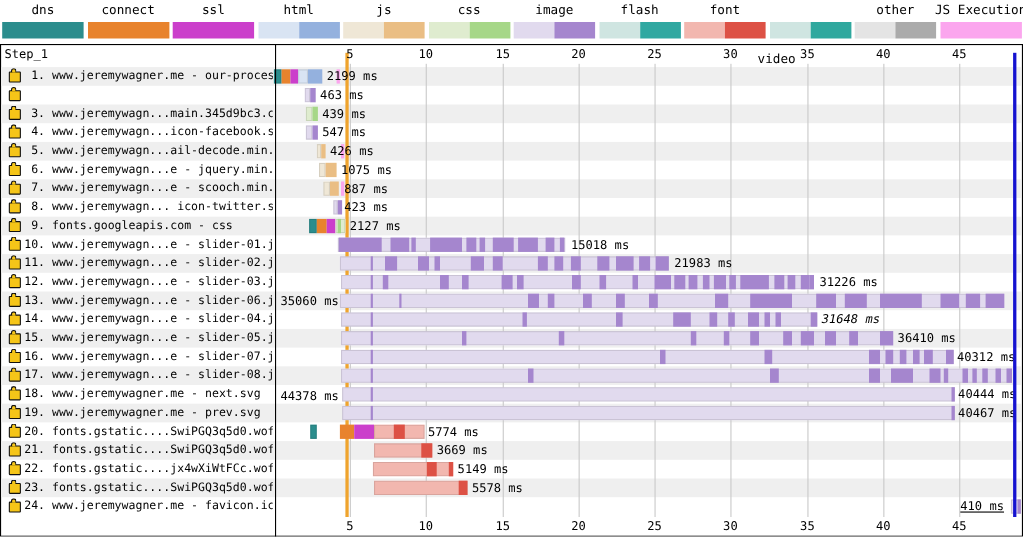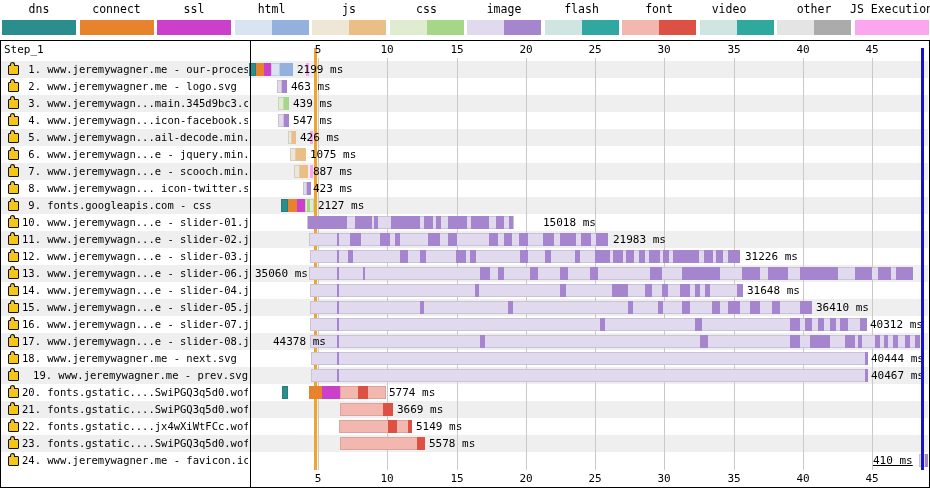--- a/index.html
+++ b/index.html
@@ -71,21 +71,21 @@
       <div class="legend-label" style="left: 581.5px;">flash</div>
       <div class="legend-swatch" style="left: 544.5px; width: 74px;">
         <div class="half" style="background: rgb(207, 229, 225);"></div>
         <div class="half" style="background: rgb(48, 168, 161);"></div>
       </div>
       <div class="legend-label" style="left: 659px;">font</div>
       <div class="legend-swatch" style="left: 622px; width: 74px;">
         <div class="half" style="background: rgb(242, 183, 175);"></div>
         <div class="half" style="background: rgb(221, 81, 69);"></div>
       </div>
-      <div class="legend-label" style="left: 729px;">video</div>
+      <div class="legend-label" style="left: 706px; margin-top: 44px;">video</div>
       <div class="legend-swatch" style="left: 699.5px; width: 74px;">
         <div class="half" style="background: rgb(207, 229, 225);"></div>
         <div class="half" style="background: rgb(47, 168, 158);"></div>
       </div>
       <div class="legend-label" style="left: 814px;">other</div>
       <div class="legend-swatch" style="left: 777px; width: 74px;">
         <div class="half" style="background: rgb(228, 228, 228);"></div>
         <div class="half" style="background: rgb(171, 171, 171);"></div>
       </div>
       <div class="legend-label" style="left: 891.5px;">JS Execution</div>
@@ -129,21 +129,20 @@
         <div class="seg base" style="left: 249px; width: 7px; background: rgb(43, 141, 141);"></div>
         <div class="seg" style="left: 256px; width: 8px; background: rgb(232, 131, 45);"></div>
         <div class="seg" style="left: 264px; width: 7px; background: rgb(203, 63, 203);"></div>
         <div class="seg base" style="left: 271px; width: 9px; background: rgb(217, 228, 243);"></div>
         <div class="seg" style="left: 280px; width: 13px; background: rgb(148, 177, 222);"></div>
         <div class="tickmark" style="left: 306px; background: rgb(251, 166, 238);"></div>
         <div class="time-label" style="left: 297px;">2199 ms</div>
       </div>
       <div class="row" style="top: 78px;">
         <div class="lock"></div>
-        <div class="row-label"> 2. www.jeremywagner.me - logo.svg</div>
         <div class="seg base" style="left: 277px; width: 5px; background: rgb(225, 218, 238);"></div>
         <div class="seg" style="left: 282px; width: 5px; background: rgb(165, 134, 206);"></div>
         <div class="time-label" style="left: 291px;">463 ms</div>
       </div>
       <div class="row" style="top: 95px;">
         <div class="lock"></div>
         <div class="row-label"> 3. www.jeremywagn...main.345d9bc3.css</div>
         <div class="seg base" style="left: 278px; width: 6px; background: rgb(223, 236, 207);"></div>
         <div class="seg" style="left: 284px; width: 5px; background: rgb(166, 215, 136);"></div>
         <div class="time-label" style="left: 293px;">439 ms</div>
@@ -202,21 +201,21 @@
         <div class="seg" style="left: 308px; width: 39px; background: rgb(165, 134, 206);"></div>
         <div class="seg" style="left: 355px; width: 17px; background: rgb(165, 134, 206);"></div>
         <div class="seg" style="left: 374px; width: 4px; background: rgb(165, 134, 206);"></div>
         <div class="seg" style="left: 391px; width: 29px; background: rgb(165, 134, 206);"></div>
         <div class="seg" style="left: 424px; width: 9px; background: rgb(165, 134, 206);"></div>
         <div class="seg" style="left: 436px; width: 5px; background: rgb(165, 134, 206);"></div>
         <div class="seg" style="left: 448px; width: 19px; background: rgb(165, 134, 206);"></div>
         <div class="seg" style="left: 471px; width: 18px; background: rgb(165, 134, 206);"></div>
         <div class="seg" style="left: 496px; width: 8px; background: rgb(165, 134, 206);"></div>
         <div class="seg" style="left: 509px; width: 4px; background: rgb(165, 134, 206);"></div>
-        <div class="time-label" style="left: 543px;">15018 ms</div>
+        <div class="time-label" style="left: 519px;">15018 ms</div>
       </div>
       <div class="row" style="top: 231px;">
         <div class="lock"></div>
         <div class="row-label">11. www.jeremywagn...e - slider-02.jpg</div>
         <div class="seg base" style="left: 309px; width: 299px; background: rgb(225, 218, 238);"></div>
         <div class="seg" style="left: 337px; width: 2px; background: rgb(165, 134, 206);"></div>
         <div class="seg" style="left: 350px; width: 11px; background: rgb(165, 134, 206);"></div>
         <div class="seg" style="left: 380px; width: 10px; background: rgb(165, 134, 206);"></div>
         <div class="seg" style="left: 395px; width: 5px; background: rgb(165, 134, 206);"></div>
         <div class="seg" style="left: 428px; width: 12px; background: rgb(165, 134, 206);"></div>
@@ -284,21 +283,21 @@
         <div class="seg" style="left: 337px; width: 2px; background: rgb(165, 134, 206);"></div>
         <div class="seg" style="left: 475px; width: 4px; background: rgb(165, 134, 206);"></div>
         <div class="seg" style="left: 560px; width: 6px; background: rgb(165, 134, 206);"></div>
         <div class="seg" style="left: 612px; width: 16px; background: rgb(165, 134, 206);"></div>
         <div class="seg" style="left: 645px; width: 7px; background: rgb(165, 134, 206);"></div>
         <div class="seg" style="left: 662px; width: 6px; background: rgb(165, 134, 206);"></div>
         <div class="seg" style="left: 680px; width: 10px; background: rgb(165, 134, 206);"></div>
         <div class="seg" style="left: 695px; width: 5px; background: rgb(165, 134, 206);"></div>
         <div class="seg" style="left: 705px; width: 5px; background: rgb(165, 134, 206);"></div>
         <div class="seg" style="left: 737px; width: 6px; background: rgb(165, 134, 206);"></div>
-        <div class="time-label" style="left: 747px;">31648 ms</div>
+        <div class="time-label" style="left: 747px; font-style: italic;">31648 ms</div>
       </div>
       <div class="row" style="top: 299px;">
         <div class="lock"></div>
         <div class="row-label">15. www.jeremywagn...e - slider-05.jpg</div>
         <div class="seg base" style="left: 310px; width: 502px; background: rgb(225, 218, 238);"></div>
         <div class="seg" style="left: 337px; width: 2px; background: rgb(165, 134, 206);"></div>
         <div class="seg" style="left: 420px; width: 4px; background: rgb(165, 134, 206);"></div>
         <div class="seg" style="left: 508px; width: 5px; background: rgb(165, 134, 206);"></div>
         <div class="seg" style="left: 628px; width: 5px; background: rgb(165, 134, 206);"></div>
         <div class="seg" style="left: 658px; width: 5px; background: rgb(165, 134, 206);"></div>
@@ -334,31 +333,31 @@
         <div class="seg" style="left: 700px; width: 8px; background: rgb(165, 134, 206);"></div>
         <div class="seg" style="left: 790px; width: 10px; background: rgb(165, 134, 206);"></div>
         <div class="seg" style="left: 810px; width: 20px; background: rgb(165, 134, 206);"></div>
         <div class="seg" style="left: 845px; width: 10px; background: rgb(165, 134, 206);"></div>
         <div class="seg" style="left: 858px; width: 4px; background: rgb(165, 134, 206);"></div>
         <div class="seg" style="left: 875px; width: 5px; background: rgb(165, 134, 206);"></div>
         <div class="seg" style="left: 884px; width: 4px; background: rgb(165, 134, 206);"></div>
         <div class="seg" style="left: 893px; width: 5px; background: rgb(165, 134, 206);"></div>
         <div class="seg" style="left: 905px; width: 5px; background: rgb(165, 134, 206);"></div>
         <div class="seg" style="left: 915px; width: 5px; background: rgb(165, 134, 206);"></div>
-        <div class="time-label" style="left: 273px;">44378 ms</div>
+        <div class="time-label" style="left: 255px; margin-top: 19px;">44378 ms</div>
       </div>
       <div class="row" style="top: 350px;">
         <div class="lock"></div>
         <div class="row-label">18. www.jeremywagner.me - next.svg</div>
         <div class="seg base" style="left: 311px; width: 557px; background: rgb(225, 218, 238);"></div>
         <div class="seg" style="left: 337px; width: 2px; background: rgb(165, 134, 206);"></div>
         <div class="seg" style="left: 865px; width: 3px; background: rgb(165, 134, 206);"></div>
         <div class="time-label" style="left: 871px;">40444 ms</div>
       </div>
-      <div class="row" style="top: 367px; text-align: right;">
+      <div class="row" style="top: 367px;">
         <div class="lock"></div>
         <div class="row-label">19. www.jeremywagner.me - prev.svg</div>
         <div class="seg base" style="left: 311px; width: 557px; background: rgb(225, 218, 238);"></div>
         <div class="seg" style="left: 337px; width: 2px; background: rgb(165, 134, 206);"></div>
         <div class="seg" style="left: 865px; width: 3px; background: rgb(165, 134, 206);"></div>
         <div class="time-label" style="left: 871px;">40467 ms</div>
       </div>
       <div class="row" style="top: 384px;">
         <div class="lock"></div>
         <div class="row-label">20. fonts.gstatic....SwiPGQ3q5d0.woff2</div>

